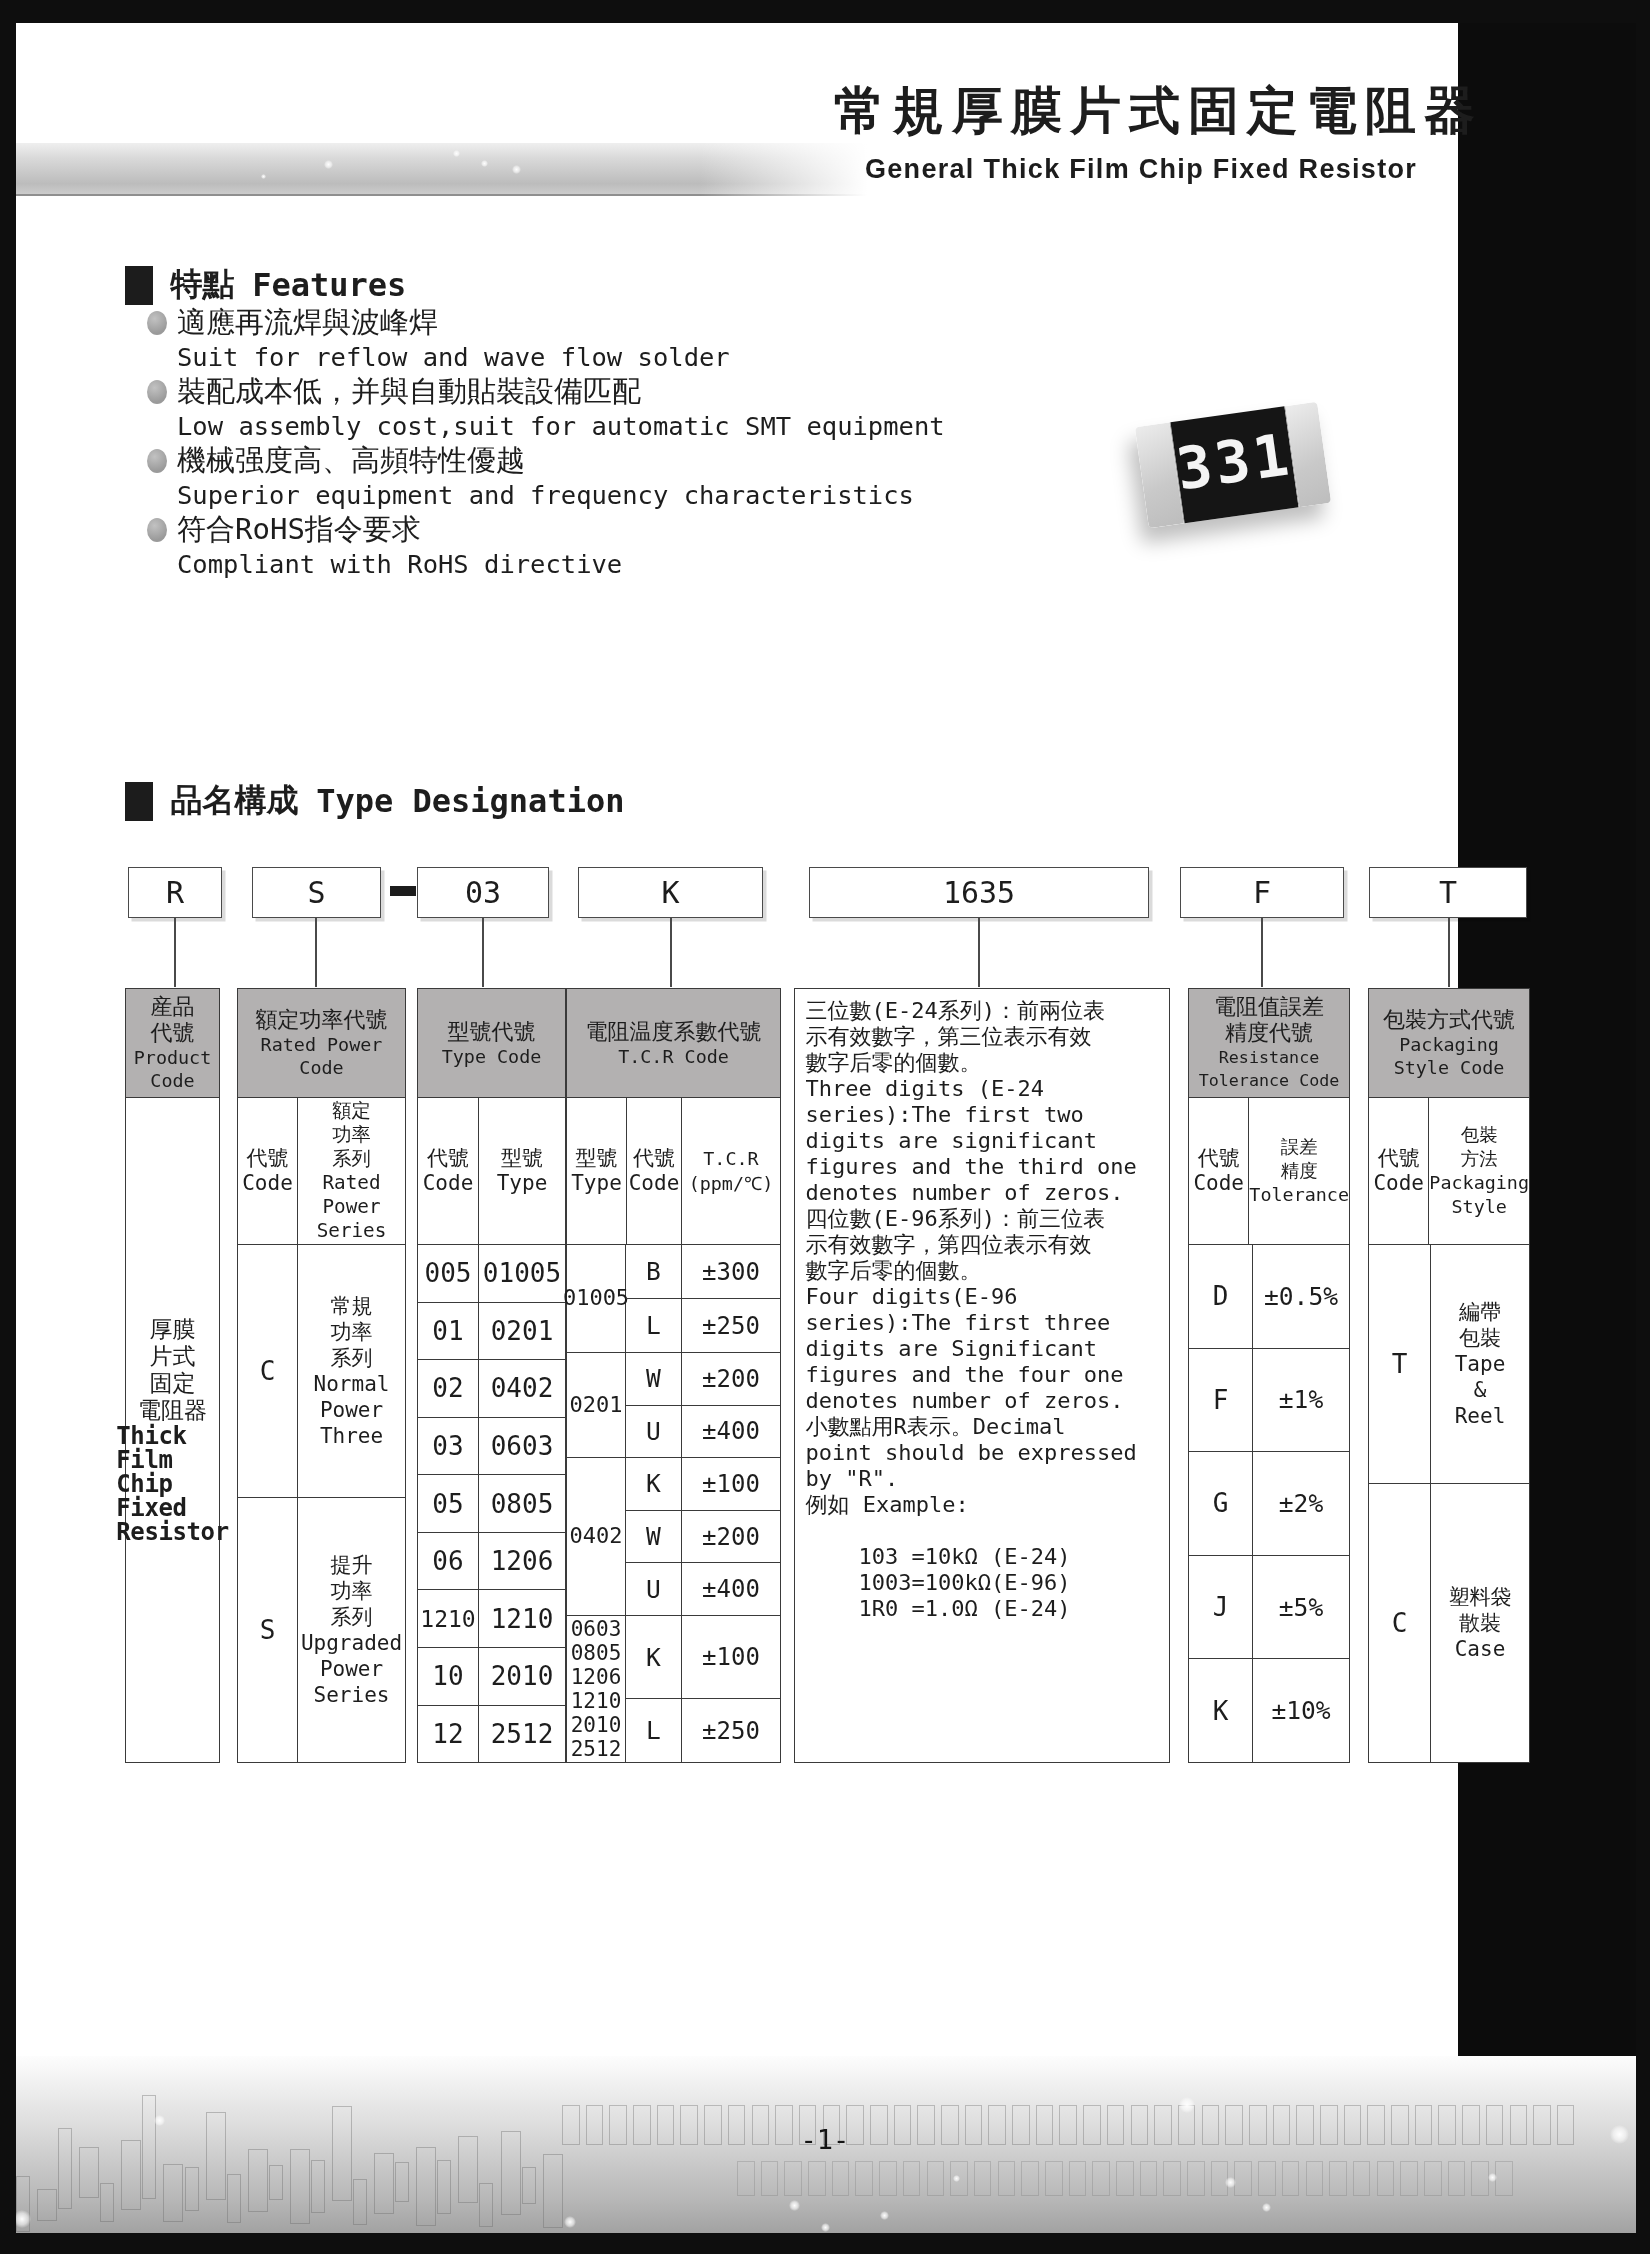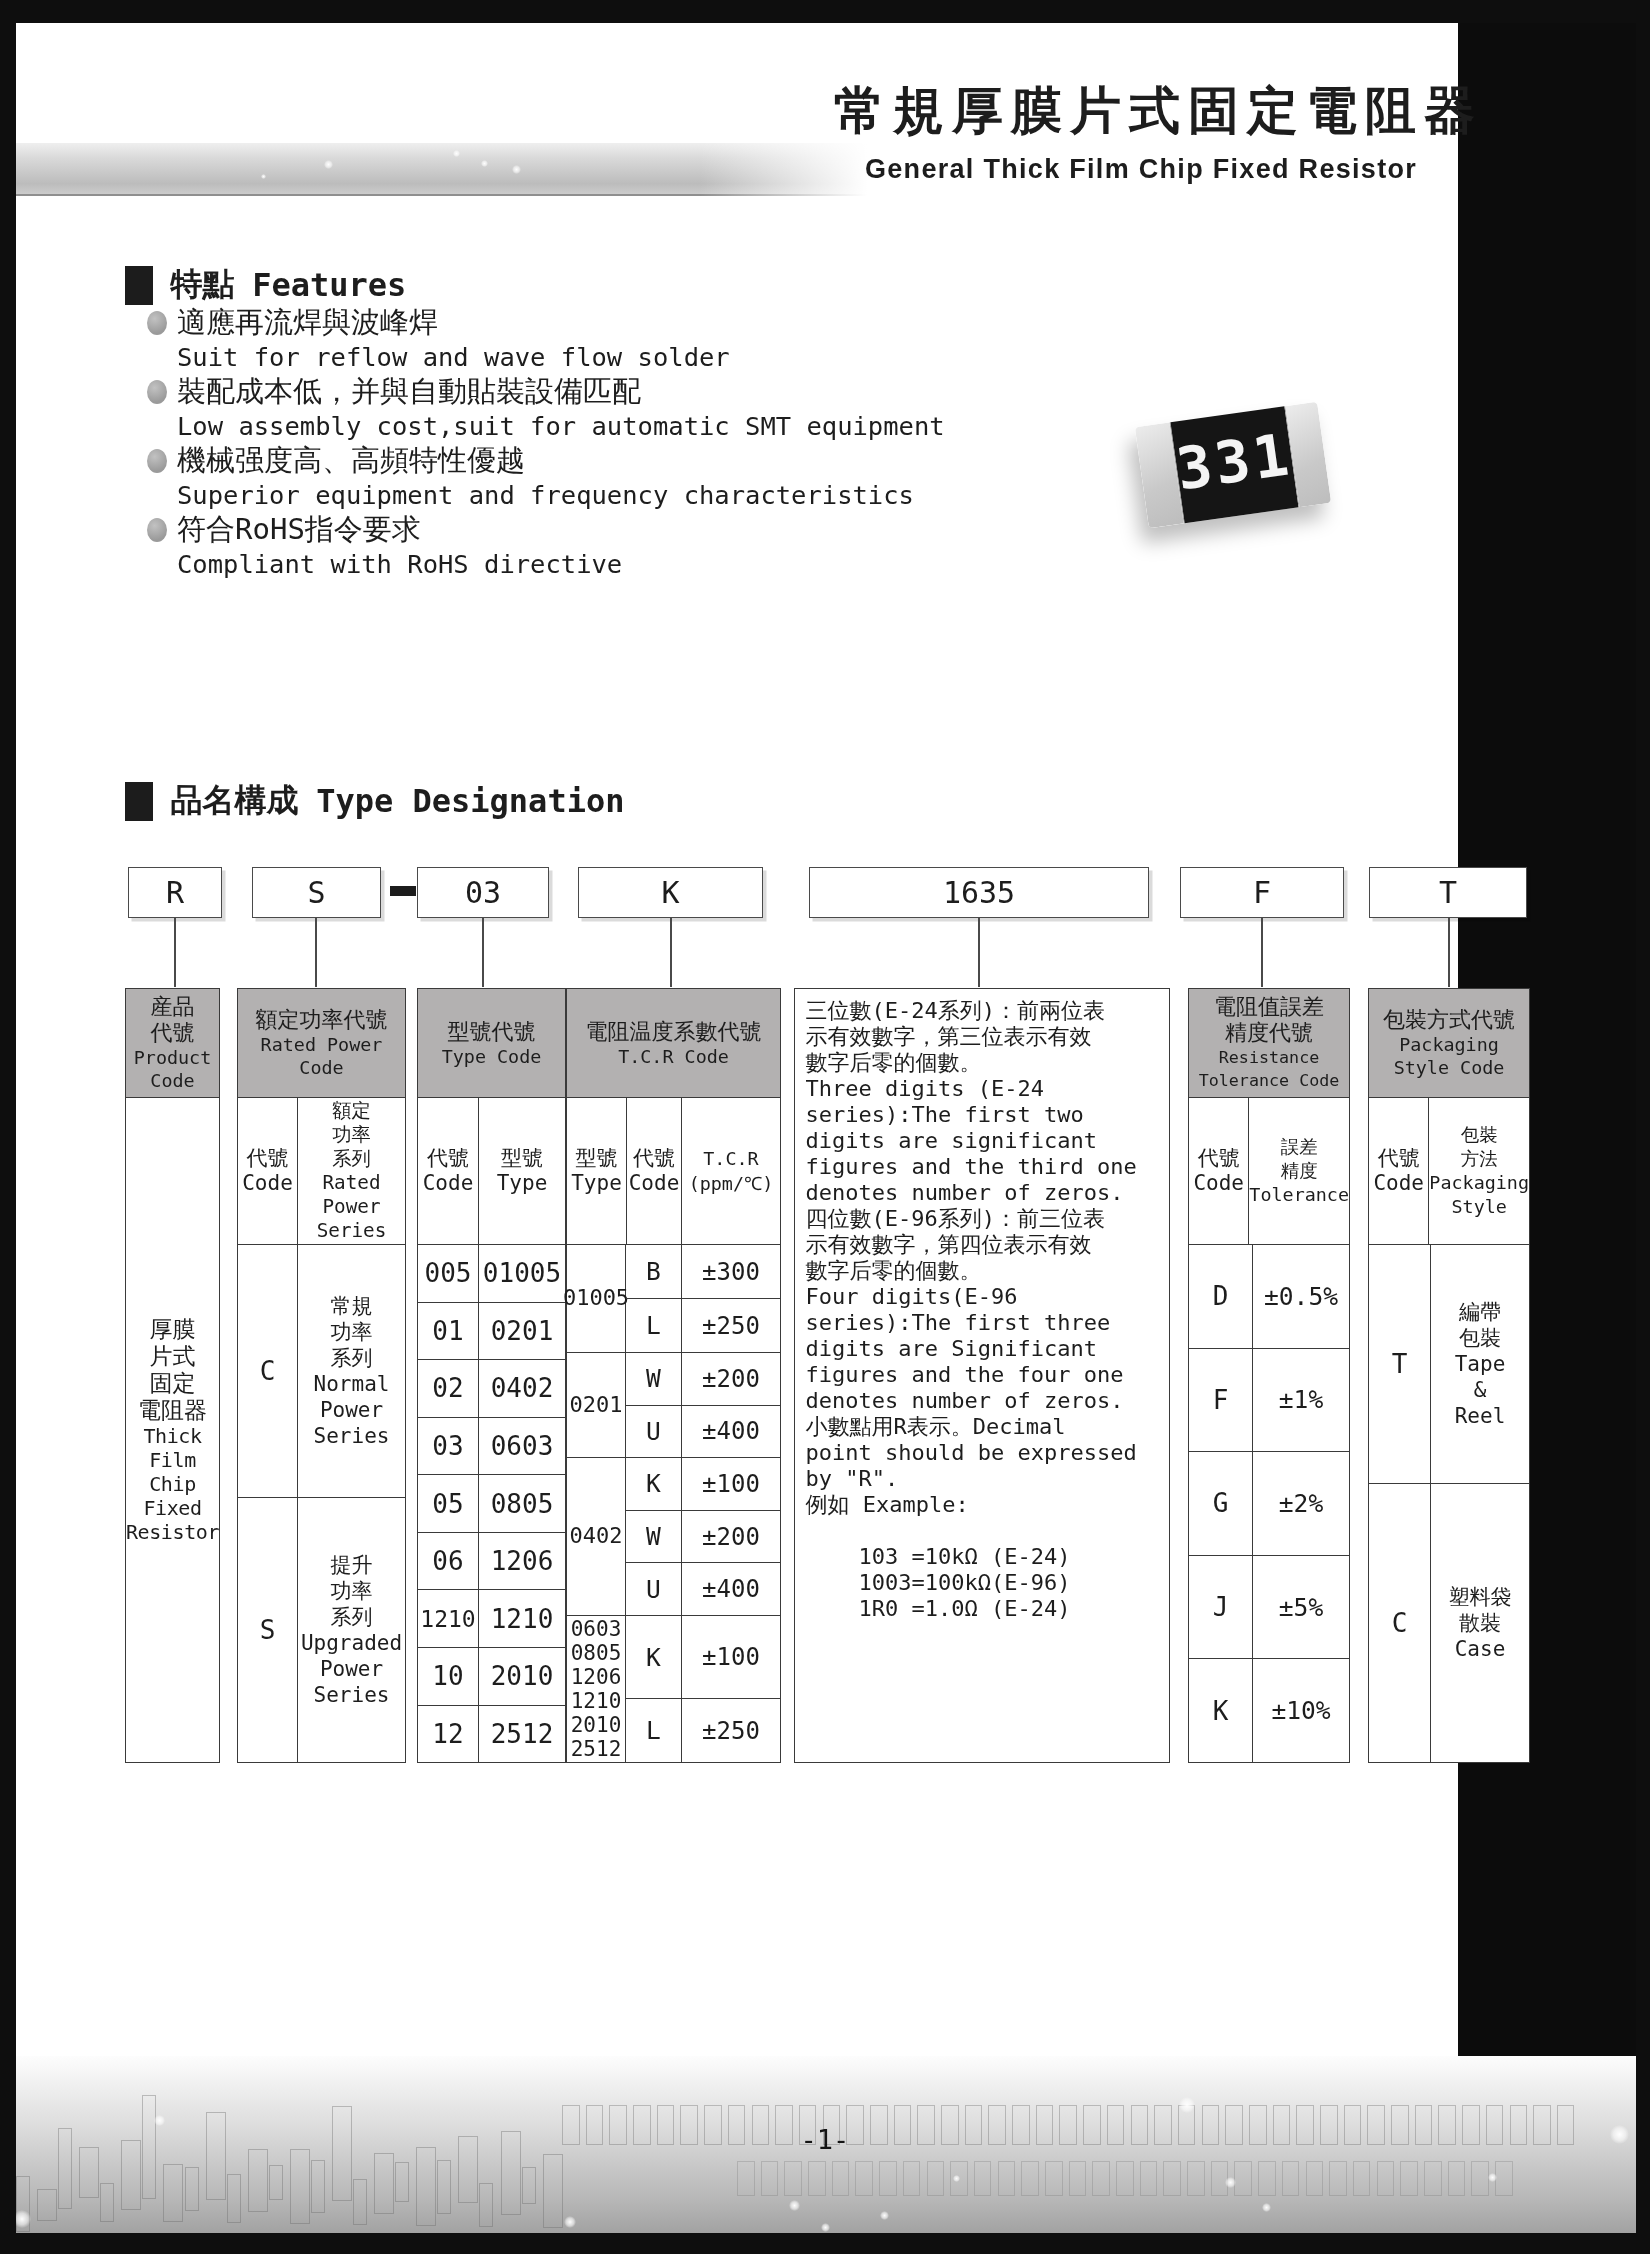--- a/index.html
+++ b/index.html
@@ -67,21 +67,21 @@
   .tgroup{display:flex;}
   .tgroup+.tgroup{border-top:1.8px solid #3a3a3a;}
   .ttype{width:59px;border-right:1.8px solid #3a3a3a;font-size:22px;line-height:24.6px;}
   .trows{flex:1;display:flex;flex-direction:column;}
   .trow{display:flex;flex:1;}
   .trow+.trow{border-top:1.8px solid #3a3a3a;}
   .tc{width:55px;font-size:24.6px;}
   .tv{flex:1;font-size:24px;}
   .prod-body{flex:1;display:flex;flex-direction:column;align-items:center;justify-content:center;}
   .prod-zh{font-size:23px;line-height:27px;text-align:center;white-space:pre-line;}
-  .prod-en{font-size:20px;line-height:24px;letter-spacing:-0.4px;text-align:center;white-space:pre-line;}
+  .prod-en{font-size:24px;line-height:24px;letter-spacing:-0.4px;white-space:pre-line;font-weight:bold;}
   .rv-text{flex:1;padding:8.8px 8.8px 0 10.5px;font-size:22px;line-height:26px;
     white-space:pre-wrap;text-align:left;}
   
   .band-bot{position:absolute;left:16px;top:2056px;width:1620px;height:177px;
     background:linear-gradient(180deg,#fdfdfd 0%,#dedede 38%,#b6b6b6 82%,#a2a2a2 100%);
     border-bottom:2.6px solid #3f3f3f;}
   .skyline{position:absolute;left:16px;top:2079px;width:562px;height:153px;overflow:hidden;}
   .sky{position:absolute;border:1.8px solid rgba(105,105,105,0.38);box-sizing:border-box;}
   .rect-row{position:absolute;left:562px;top:2105px;width:1062px;height:42px;
     display:flex;gap:6.1px;overflow:hidden;}
@@ -200,21 +200,21 @@
 Series</div>
     </div>
     <div class="tbody">
       <div class="r" style="flex:0 0 252px;">
         <div class="cell code-cell" style="width:59px;">C</div>
         <div class="cell bl" style="flex:1;font-size:21px;line-height:26px;">常規
 功率
 系列
 Normal
 Power
-Series</div>
+Three</div>
       </div>
       <div class="r">
         <div class="cell code-cell" style="width:59px;">S</div>
         <div class="cell bl" style="flex:1;font-size:21px;line-height:26px;">提升
 功率
 系列
 Upgraded
 Power
 Series</div>
       </div>

